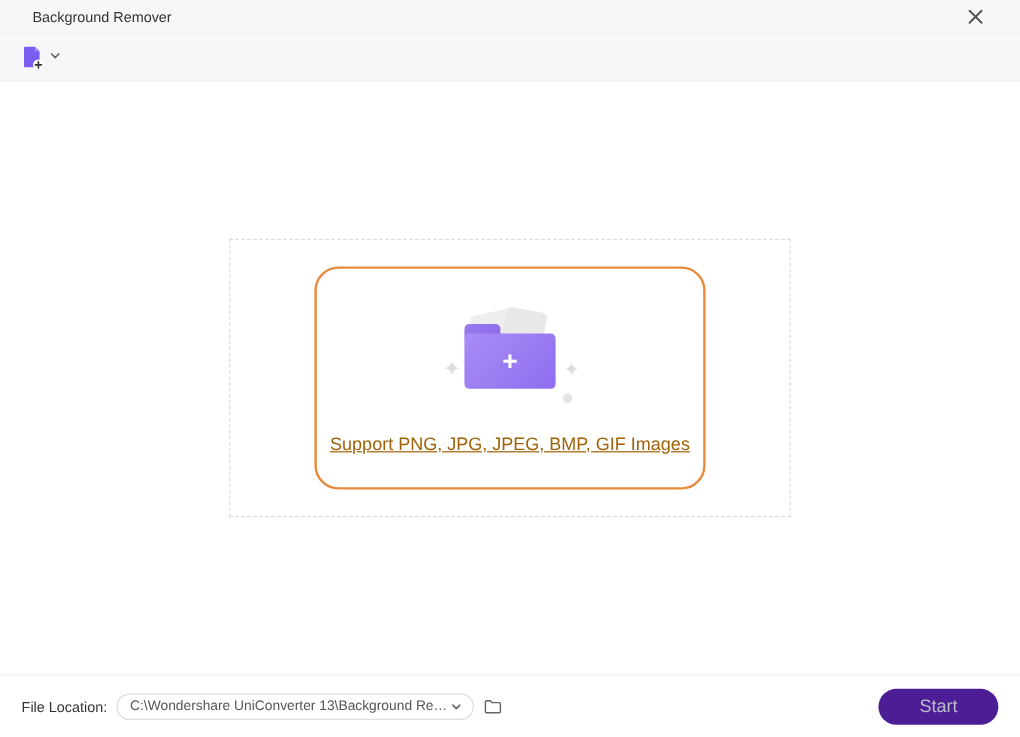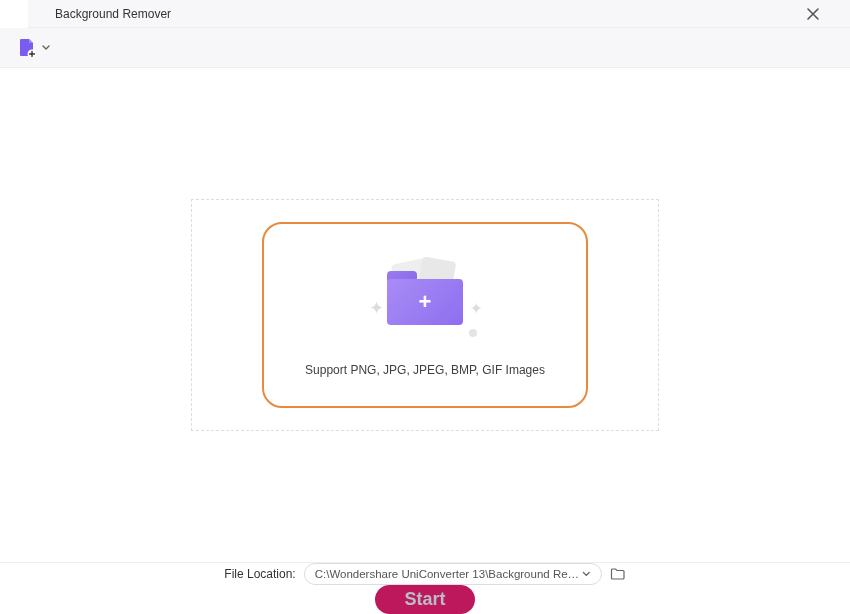--- a/index.html
+++ b/index.html
@@ -12,21 +12,20 @@
       overflow: hidden;
     }
     .header {
       height: 28px;
       background: #f7f7f9;
       display: flex;
       align-items: center;
       justify-content: space-between;
       padding: 0 27px;
       border-bottom: 1px solid #eee;
-      margin-left: 28px;
     }
     .header-title {
       font-size: 12px;
       color: #333;
       font-weight: 500;
     }
     .close-btn {
       width: 20px;
       height: 20px;
       display: flex;
@@ -146,36 +145,36 @@
       align-items: center;
       justify-content: center;
     }
     .folder-plus {
       color: #fff;
       font-size: 22px;
       font-weight: bold;
       line-height: 1;
     }
     .support-text {
-      font-size: 12px;
-      color: #404040;
+      font-size: 15px;
+      color: #a16207;
+      text-decoration: underline;
     }
     .footer {
       position: absolute;
       bottom: 0;
       left: 0;
       right: 0;
       height: 52px;
       border-top: 1px solid #eee;
       display: flex;
       align-items: center;
       justify-content: space-between;
       padding: 0 18px;
       background: #fff;
-      flex-direction: column;
     }
     .footer-left {
       display: flex;
       align-items: center;
       gap: 8px;
     }
     .file-location-label {
       font-size: 12px;
       color: #333;
     }
@@ -203,25 +202,24 @@
       display: flex;
       align-items: center;
       justify-content: center;
       color: #666;
     }
     .start-btn {
       width: 100px;
       height: 30px;
       border: none;
       border-radius: 16px;
-      background: #be185d;
+      background: #4c1d95;
       color: #b8bec9;
-      font-size: 18px;
-      cursor: pointer;
-      font-weight: bold;
+      font-size: 15px;
+      cursor: pointer;
     }
   </style>
 </head>
 <body>
 
 <div class="header">
   <span class="header-title">Background Remover</span>
   <div class="close-btn">
     <svg width="14" height="14" viewBox="0 0 14 14">
         <path d="M2 2 L12 12 M12 2 L2 12" stroke="currentColor" stroke-width="1.6" fill="none" stroke-linecap="round"></path>

